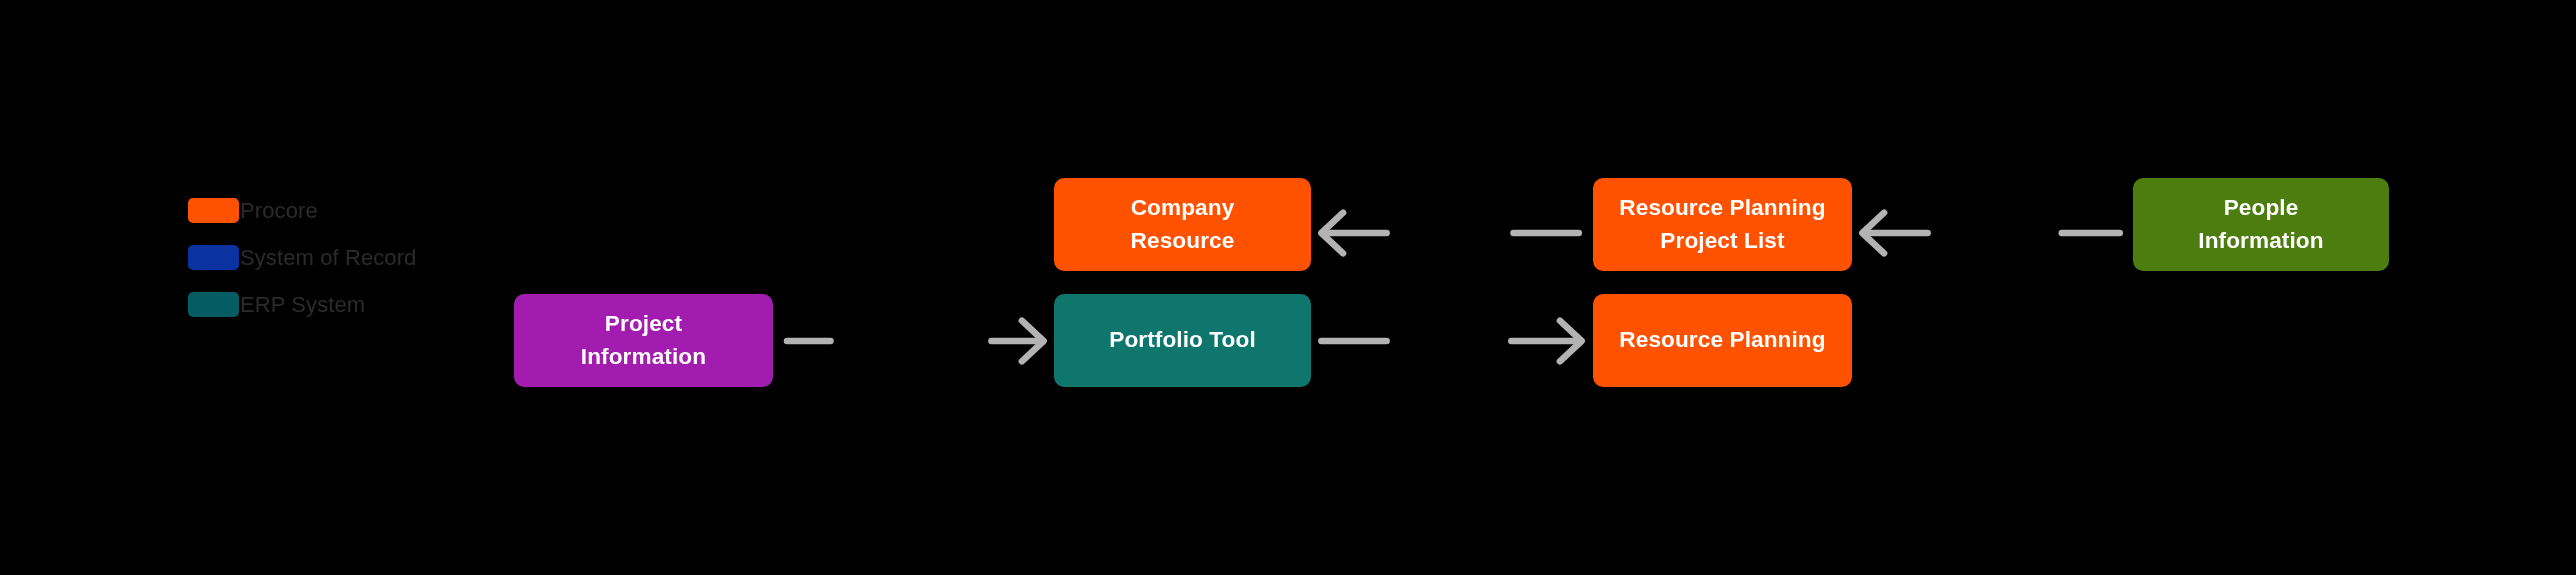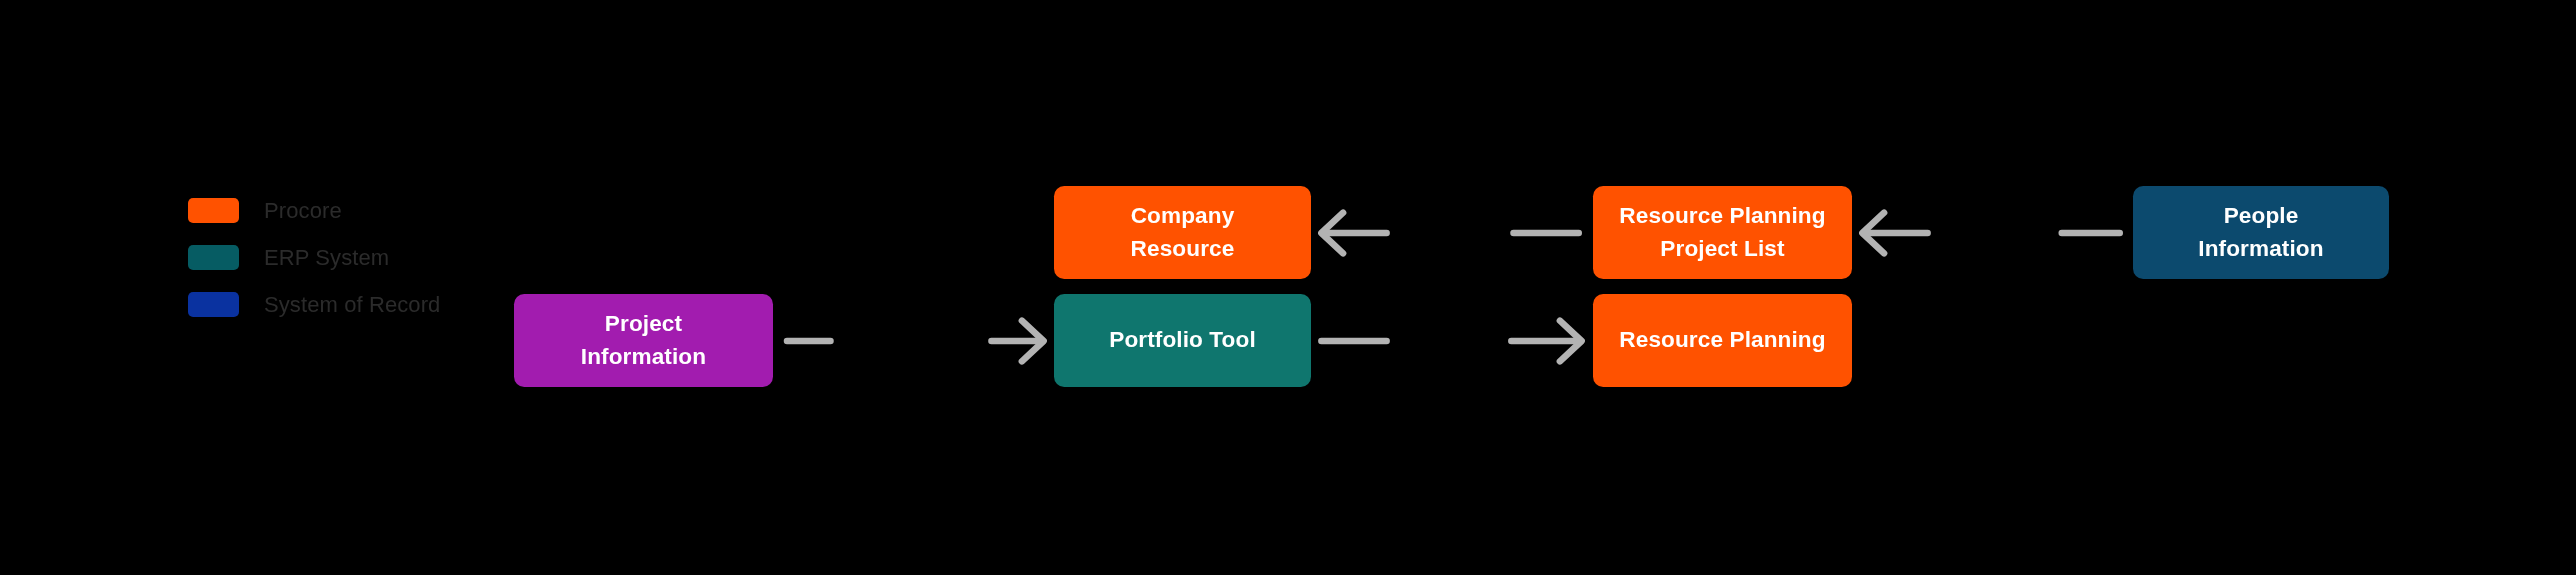--- a/index.html
+++ b/index.html
@@ -37,21 +37,21 @@
     height: 39px;
     margin-bottom: 8px;
   }
   .legend-swatch {
     width: 51px;
     height: 25px;
     border-radius: 5.1px;
     flex: 0 0 auto;
   }
   .legend-label {
-    margin-left: 25px;
+    margin-left: 1px;
     color: #2b2b2b;
     font-size: 22px;
     font-weight: 400;
     letter-spacing: 0.1px;
     white-space: nowrap;
   }
 
   
   .node {
     position: absolute;
@@ -63,21 +63,21 @@
     color: #ffffff;
     font-size: 22.6px;
     font-weight: 700;
     line-height: 1.42;
     letter-spacing: 0.1px;
     box-sizing: border-box;
     padding: 0 10.2px;
   }
   .node span { display: block; }
 
-  .row1 { top: 186px; height: 93px; }
+  .row1 { top: 178px; height: 93px; }
   .row2 { top: 294px; height: 93px; }
 
   .col-proj   { left: 514px;  width: 259px; }
   .col-mid    { left: 1054px; width: 257px; }
   .col-rp     { left: 1593px; width: 259px; justify-content: center; }
   .col-people { left: 2133px; width: 256px; }
 
   
   .conn {
     position: absolute;
@@ -92,46 +92,46 @@
 <div id="canvas">
 
   <div class="legend">
 
     <div class="legend-row">
       <div class="legend-swatch" style="background:#ff5200"></div>
       <div class="legend-label">Procore</div>
     </div>
 
     <div class="legend-row">
-      <div class="legend-swatch" style="background:#065c63"></div>
-      <div class="legend-label">ERP System</div>
+      <div class="legend-swatch" style="background:#0a32a0"></div>
+      <div class="legend-label">System of Record</div>
     </div>
 
     <div class="legend-row">
-      <div class="legend-swatch" style="background:#0a32a0"></div>
-      <div class="legend-label">System of Record</div>
+      <div class="legend-swatch" style="background:#065c63"></div>
+      <div class="legend-label">ERP System</div>
     </div>
 
   </div>
 
   <div class="node row1 col-mid" style="background:#ff5200">
     <div>
       <span>Company</span>
       <span>Resource</span>
     </div>
   </div>
 
   <div class="node row1 col-rp" style="background:#ff5200">
     <div>
       <span>Resource Planning</span>
       <span>Project List</span>
     </div>
   </div>
 
-  <div class="node row1 col-people" style="background:#0c4a6e">
+  <div class="node row1 col-people" style="background:#4d7c0f">
     <div>
       <span>People</span>
       <span>Information</span>
     </div>
   </div>
 
   <div class="node row2 col-proj" style="background:#a21caf">
     <div>
       <span>Project</span>
       <span>Information</span>

